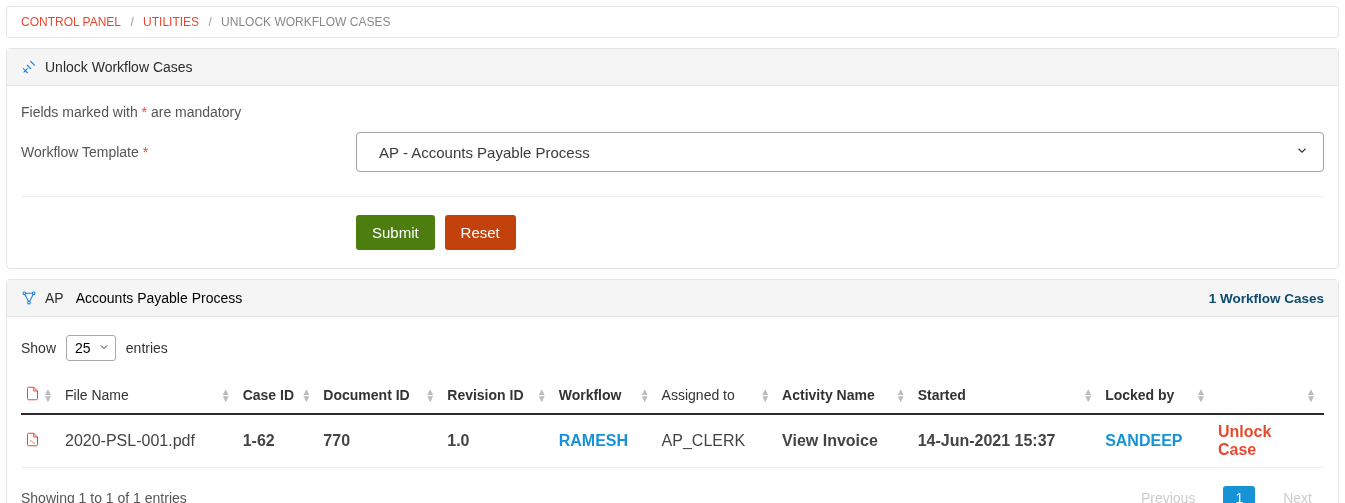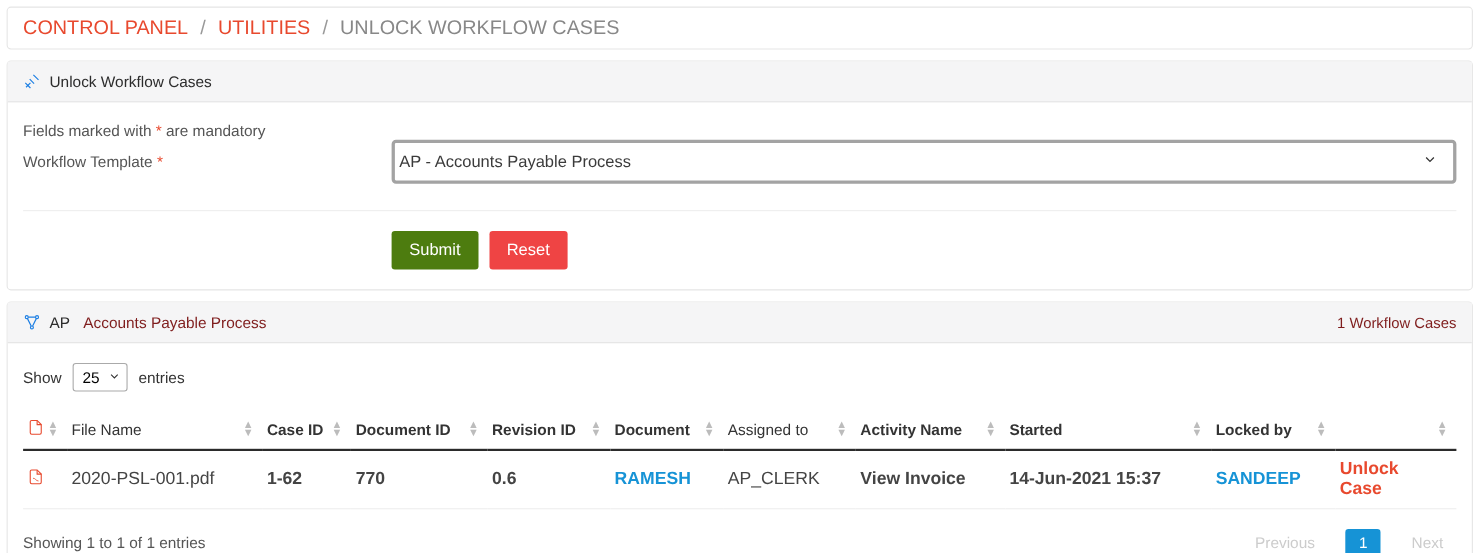--- a/index.html
+++ b/index.html
@@ -10,76 +10,76 @@
     background: #fff;
     padding: 6px;
   }
   .panel {
     border: 1px solid #e5e5e5;
     border-radius: 4px;
     margin-bottom: 10px;
   }
   .breadcrumb {
     padding: 8px 14px;
-    font-size: 18px;
+    font-size: 12px;
   }
   .breadcrumb a { color: #e8492e; text-decoration: none; font-weight: 500; }
   .breadcrumb .sep { color: #999; margin: 0 6px; }
   .breadcrumb .current { color: #888; font-weight: 400; }
   .panel-header {
     background: #f5f5f6;
     border-bottom: 1px solid #e5e5e5;
     padding: 10px 14px;
     display: flex;
     align-items: center;
     gap: 8px;
     font-size: 14px;
     color: #2c2c2c;
   }
   .panel-header .title { font-weight: 500; }
-  .panel-header .subtitle { color: #7f1d1d; margin-left: 4px; }
-  .panel-header .right { margin-left: auto; color: #7f1d1d; font-size: 13.5px; }
+  .panel-header .subtitle { color: #000000; margin-left: 4px; }
+  .panel-header .right { margin-left: auto; color: #0c4a6e; font-size: 13.5px; font-weight: bold; }
   .icon { display: inline-flex; align-items: center; justify-content: center; width: 16px; height: 16px; color: #1d7fe3; }
   .icon svg { width: 16px; height: 16px; stroke: currentColor; fill: none; stroke-width: 1.6; }
   .panel-body { padding: 18px 14px; }
-  .mandatory-note { color: #555; margin-bottom: 0; }
+  .mandatory-note { color: #555; margin-bottom: 12px; }
   .mandatory-note .star, .star { color: #e8492e; }
   .form-row { display: flex; align-items: center; margin-bottom: 24px; }
   .form-label { width: 335px; color: #555; }
   .select-wrap {
     flex: 1;
     position: relative;
-    border: 3px solid #a3a3a3;
+    border: 1px solid #a3a3a3;
     border-radius: 4px;
     background: #fff;
     height: 40px;
     display: flex;
     align-items: center;
-    padding: 0 40px 0 4px;
+    padding: 0 40px 0 22px;
     color: #3b3b3b;
     font-size: 15px;
     cursor: pointer;
   }
   .select-wrap .chev {
     position: absolute; right: 14px; top: 50%; transform: translateY(-50%);
     color: #333;
   }
   .actions-row { border-top: 1px solid #eee; padding-top: 18px; margin-left: 0; padding-left: 335px; }
   .btn {
     display: inline-block;
     border: none;
     color: #fff;
     padding: 9px 16px;
     font-size: 15px;
     border-radius: 3px;
     cursor: pointer;
     margin-right: 6px;
   }
   .btn-submit { background: #4d7c0f; }
-  .btn-reset  { background: #ef4444; }
+  .btn-reset  { background: #c2410c; }
   
   .table-body { padding: 18px 14px 20px 14px; }
   .table-controls { display: flex; align-items: center; justify-content: flex-start; margin-bottom: 16px; color:#333; }
   .entries-select {
     border: 1px solid #aaa;
     border-radius: 3px;
     padding: 4px 24px 4px 8px;
     background: #fff;
     font-size: 14px;
     appearance: none;
@@ -244,21 +244,21 @@
                 <span>▼</span>
               </span></th>
           <th class="center"><span>Document ID</span><span class="sort-arrows">
                 <span>▲</span>
                 <span>▼</span>
               </span></th>
           <th class="center"><span>Revision ID</span><span class="sort-arrows">
                 <span>▲</span>
                 <span>▼</span>
               </span></th>
-          <th class="center"><span>Document</span><span class="sort-arrows">
+          <th class="center"><span>Workflow</span><span class="sort-arrows">
                 <span>▲</span>
                 <span>▼</span>
               </span></th>
           <th><span>Assigned to</span><span class="sort-arrows">
                 <span>▲</span>
                 <span>▼</span>
               </span></th>
           <th class="center"><span>Activity Name</span><span class="sort-arrows">
                 <span>▲</span>
                 <span>▼</span>
@@ -286,21 +286,21 @@
               <svg viewBox="0 0 24 24" fill="none" stroke="currentColor" stroke-width="1.6">
                   <path d="M14 2H6a2 2 0 0 0-2 2v16a2 2 0 0 0 2 2h12a2 2 0 0 0 2-2V8z"></path>
                   <polyline points="14 2 14 8 20 8"></polyline>
                   <path d="M8 14c4 0 4 4 8 4" stroke-width="1.2"></path>
                 </svg>
             </span>
           </td>
           <td>2020-PSL-001.pdf</td>
           <td class="center">1-62</td>
           <td class="center">770</td>
-          <td class="center">0.6</td>
+          <td class="center">1.0</td>
           <td class="center"><span class="link">RAMESH</span></td>
           <td>AP_CLERK</td>
           <td class="center">View Invoice</td>
           <td class="center">14-Jun-2021 15:37</td>
           <td class="center"><span class="link">SANDEEP</span></td>
           <td class="center"><span class="link-red">Unlock Case</span></td>
         </tr>
       </tbody>
     </table>
 

